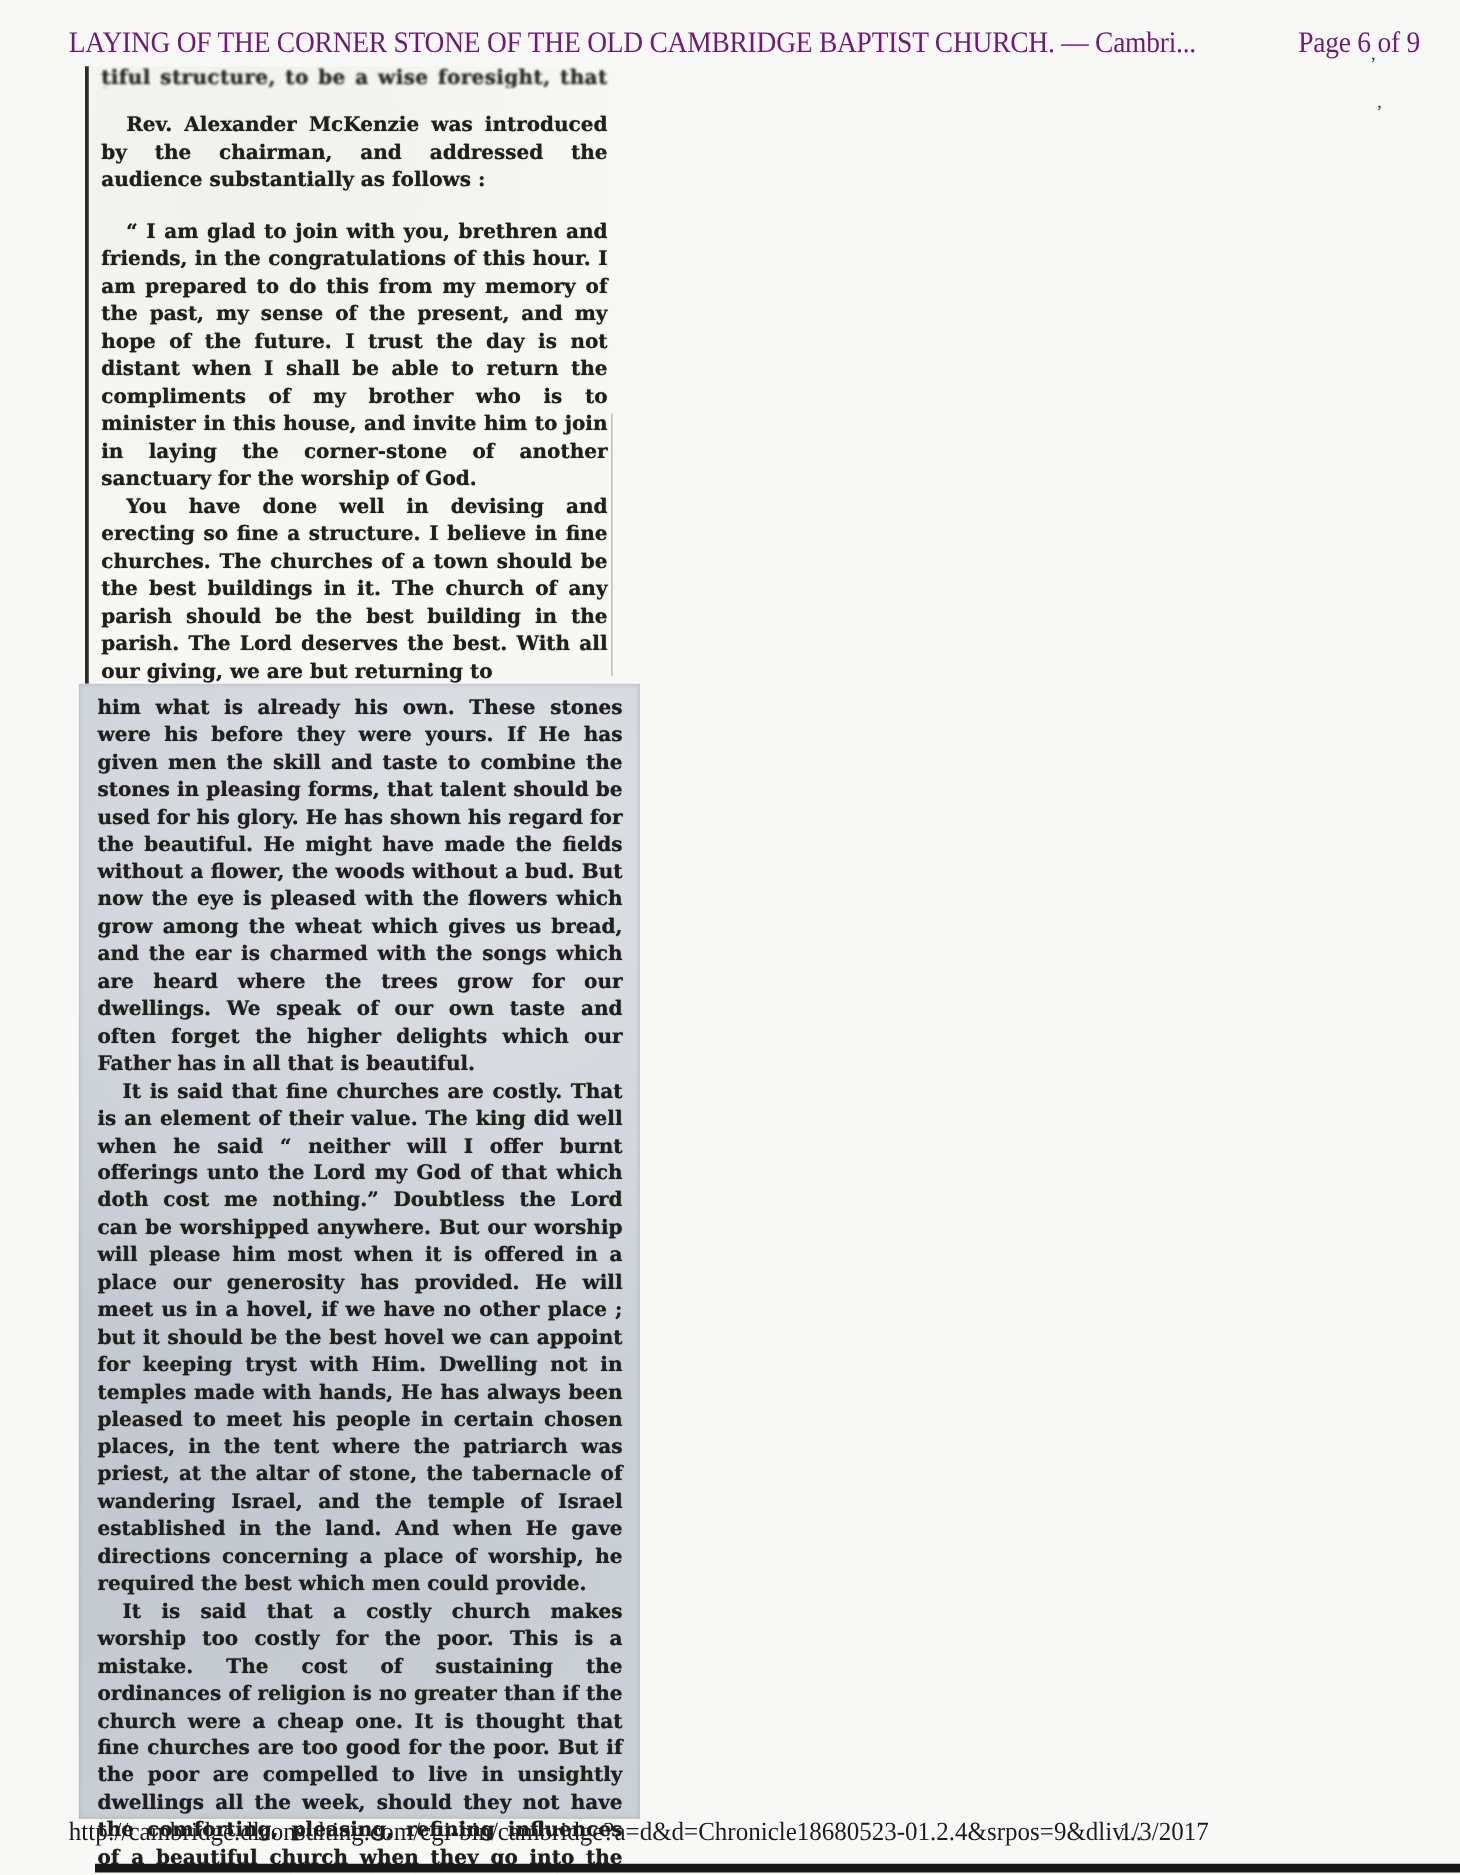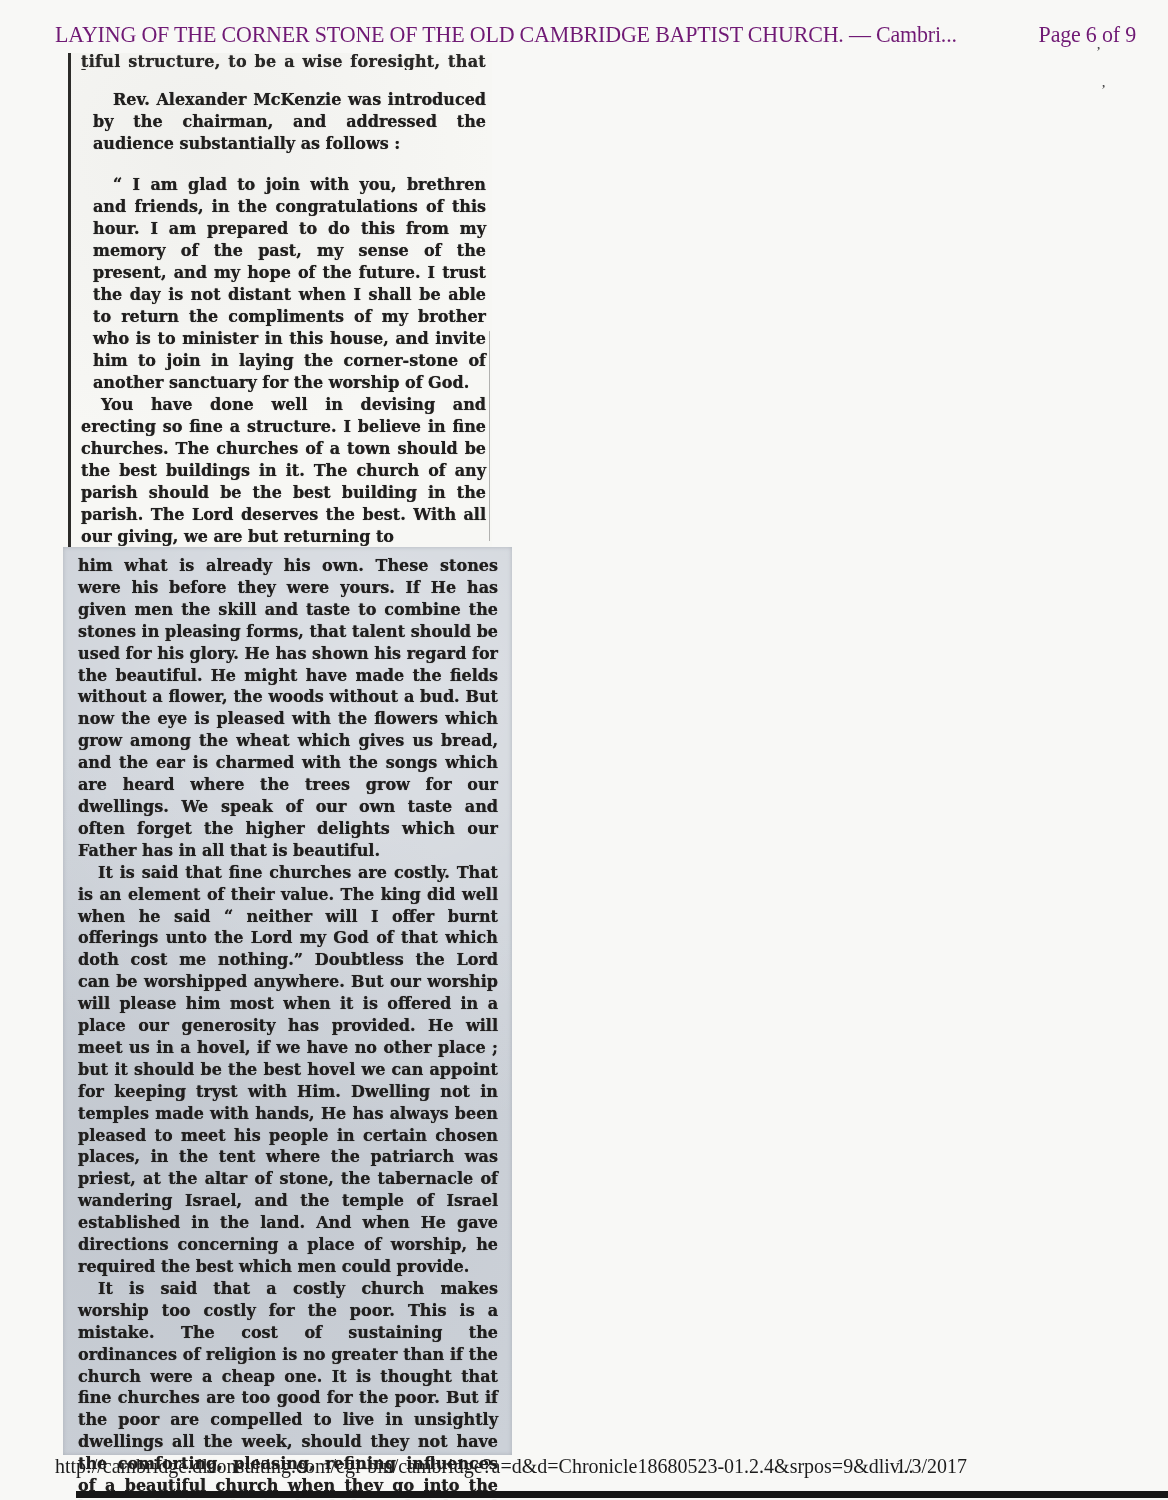--- a/index.html
+++ b/index.html
@@ -65,21 +65,21 @@
   }
   .cut-line{
     height:16px;overflow:hidden;line-height:15px;
     text-align:justify;text-align-last:justify;
     filter:blur(0.7px);
     letter-spacing:0.3px;
     margin-bottom:6px;
     color:#2a2927;
   }
   .white-section p, .gray-section p{margin:0;}
-  p.gap{margin-top:19px;margin-left:12px;}
+  p.gap{margin-top:19px;}
   p.indent{text-indent:20px;}
   .gray-section{
     position:absolute;left:63px;top:547px;width:449px;height:908px;
     box-sizing:border-box;
     padding:8px 14px 0 15px;
     font-size:16px;line-height:21.9px;
     background:
       radial-gradient(circle at 70% 15%, rgba(255,255,255,0.35), transparent 55%),
       radial-gradient(circle at 20% 70%, rgba(176,182,190,0.35), transparent 60%),
       #ccd1d8;

